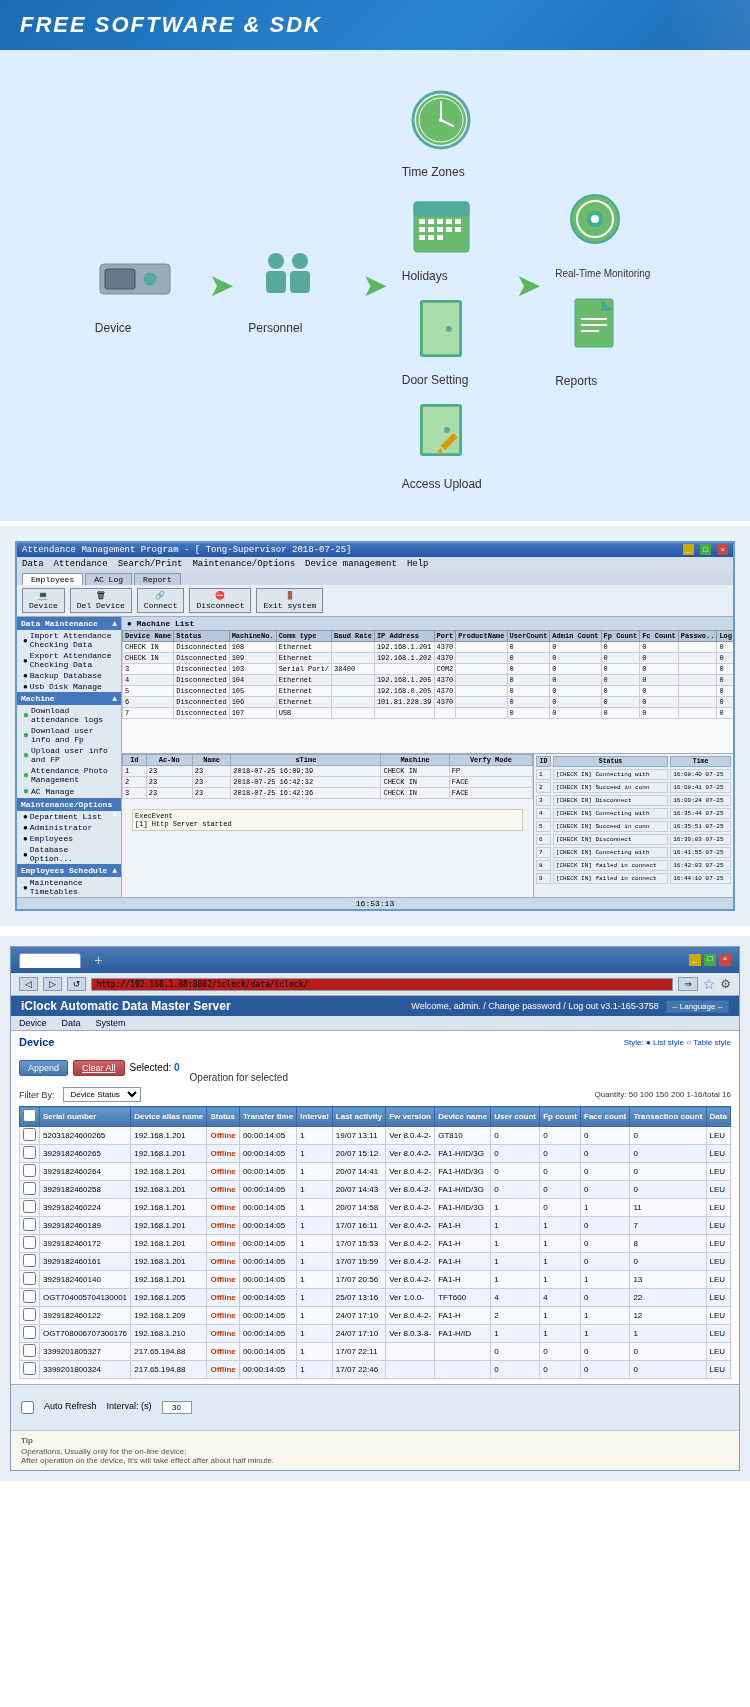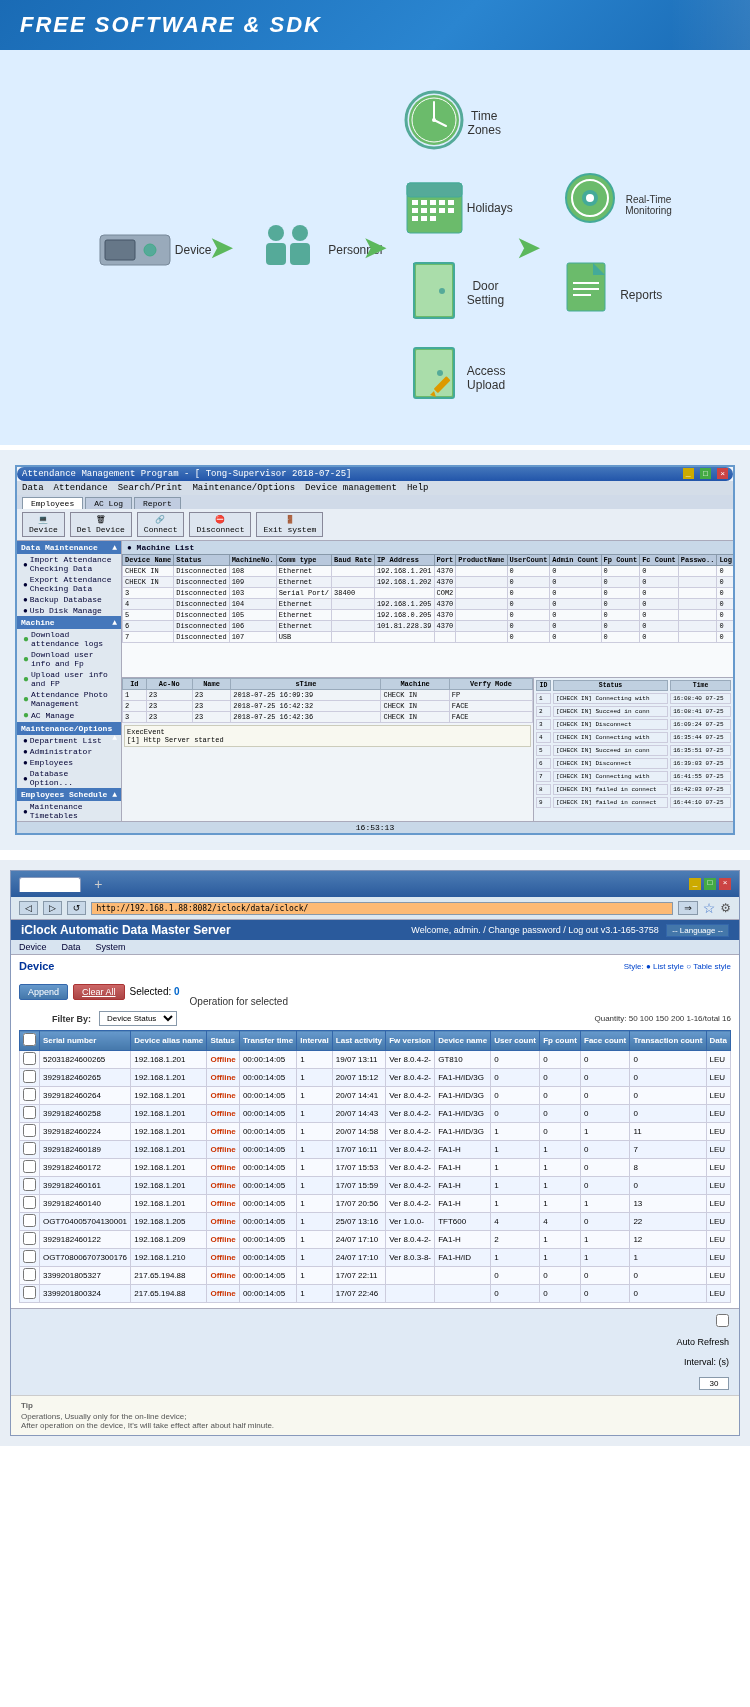--- a/index.html
+++ b/index.html
@@ -38,22 +38,22 @@
     .diagram-row {
       display: flex;
       align-items: center;
       justify-content: center;
       gap: 10px;
       flex-wrap: nowrap;
       width: 100%;
     }
     .diagram-item {
       display: flex;
-      flex-direction: row;
-      align-items: center;
+      flex-direction: column;
+      align-items: flex-start;
       width: 100px;
     }
     .diagram-item .icon-wrap {
       width: 80px; height: 80px;
       display: flex; align-items: center; justify-content: center;
     }
     .diagram-item .label {
       font-size: 12px;
       color: #333;
       text-align: center;
@@ -96,21 +96,20 @@
       font-family: 'Courier New', monospace;
     }
     .att-titlebar {
       background: linear-gradient(to bottom, #4477bb, #2255aa);
       color: #fff;
       padding: 2px 5px;
       display: flex;
       justify-content: space-between;
       align-items: center;
       font-size: 9px;
-      border-radius: 7px;
     }
     .att-menubar {
       background: #d4dde8;
       padding: 2px 5px;
       display: flex;
       gap: 10px;
       font-size: 9px;
       color: #000;
     }
     .att-toolbar {
@@ -244,21 +243,21 @@
       padding: 1px 5px;
       font-size: 8px;
       text-align: center;
       border-top: 1px solid #aab;
     }
     .exec-event {
       background: #f8f8f0;
       border: 1px solid #ccb;
       padding: 2px;
       font-size: 7px;
-      margin: 2px;
+      margin: 10px;
     }
 
     
     .browser-section {
       background: #e8eef5;
       padding: 10px;
       margin-top: 10px;
     }
     .browser-window {
       border: 1px solid #8899bb;
@@ -297,21 +296,21 @@
     }
     .browser-nav-btn {
       background: #c8d8e8;
       border: 1px solid #8899aa;
       padding: 1px 5px;
       font-size: 9px;
       cursor: pointer;
     }
     .address-bar {
       flex: 1;
-      background: #fdba74;
+      background: #b91c1c;
       border: 1px solid #8899aa;
       padding: 1px 4px;
       font-size: 8px;
       font-family: monospace;
     }
     .browser-topbar {
       background: #2a5a9c;
       color: #fff;
       padding: 3px 10px;
       display: flex;
@@ -375,21 +374,21 @@
       border-radius: 2px;
       text-decoration: underline;
     }
     .filter-row {
       display: flex;
       align-items: center;
       gap: 8px;
       margin-bottom: 4px;
       font-size: 9px;
     }
-    .filter-label { font-weight: bold; color: #333; margin-left: 33px; }
+    .filter-label { font-weight: normal; color: #333; }
     .filter-select {
       border: 1px solid #8899aa;
       padding: 1px 3px;
       font-size: 8px;
       background: #fff;
     }
     .quantity-info {
       font-size: 8px;
       color: #333;
       margin-left: auto;
@@ -417,27 +416,26 @@
     .status-offline {
       color: #cc3300;
       font-weight: bold;
     }
     .checkbox-cell {
       width: 14px;
       text-align: center;
     }
     .bottom-bar {
       background: #e0eaf5;
-      padding: 5px 10px;
-      display: flex;
-      align-items: flex-end;
+      padding: 16px 10px;
+      display: flex;
+      align-items: flex-start;
       gap: 10px;
       border-top: 1px solid #aab;
       font-size: 9px;
-      flex-direction: column;
     }
     .interval-input {
       border: 1px solid #8899aa;
       padding: 1px 3px;
       font-size: 8px;
       width: 30px;
       text-align: center;
     }
     .tip-section {
       background: #f8f8f0;

